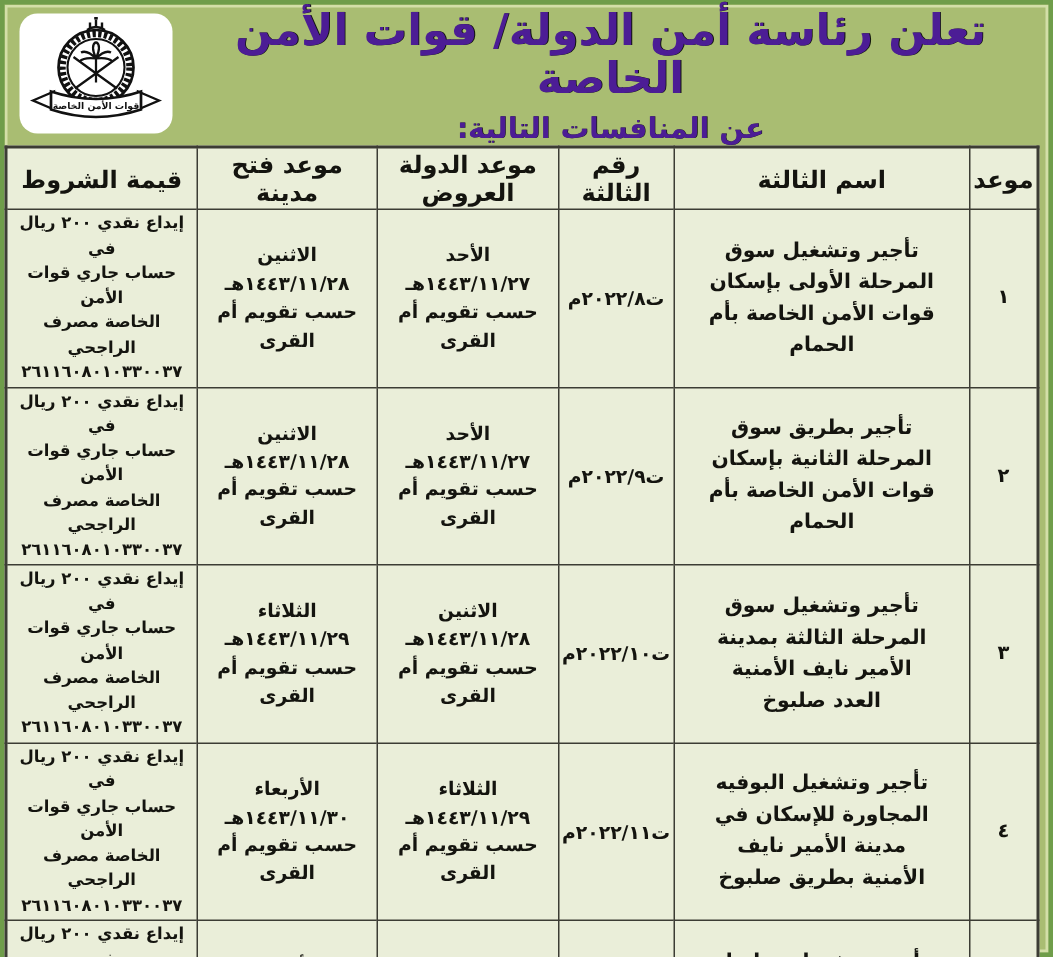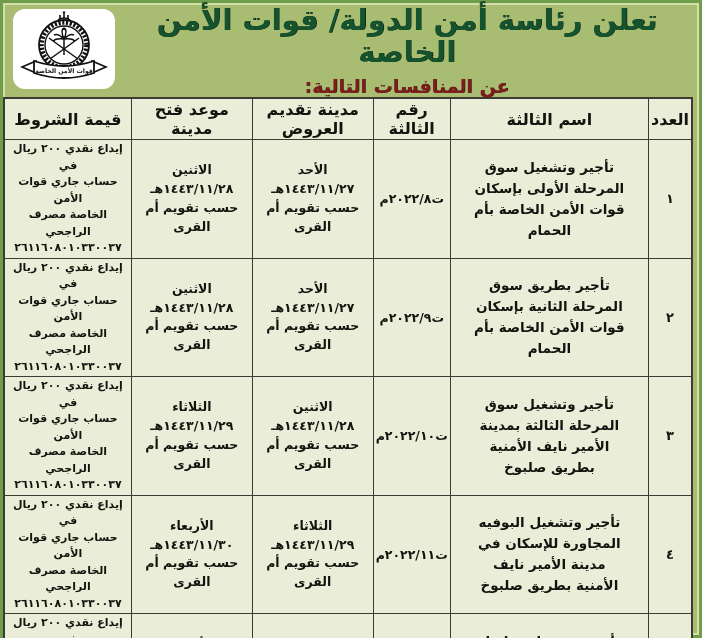--- a/index.html
+++ b/index.html
@@ -30,24 +30,24 @@
     position:absolute;top:2px;right:auto;left:4px;
     width:102px;height:80px;background:#fff;border-radius:12px;
     display:flex;align-items:center;justify-content:center;
   }
   .titles{
     position:absolute;top:0;left:112px;right:0;height:88px;
     display:flex;flex-direction:column;align-items:center;justify-content:center;gap:6px;
   }
   .main-title{
     font-size:29px;font-weight:bold;line-height:1.1;text-align:center;
-    color:#14532d;text-shadow:0.6px 0 #10150a;
+    color:#4c1d95;text-shadow:0.6px 0 #10150a;
   }
   .sub-title{
-    font-size:19px;font-weight:bold;text-align:center;color:#7f1d1d;
+    font-size:19px;font-weight:bold;text-align:center;color:#4c1d95;
     text-shadow:0.4px 0 #181d10;
   }
   
   table{
     width:690px;margin:2px auto 0 auto;
     border-collapse:collapse;direction:rtl;
     background:var(--cell-bg);
     border:2px solid var(--line);
   }
   th,td{
@@ -110,24 +110,24 @@
     <colgroup>
       <col style="width:24px">
         <col style="width:216px">
         <col style="width:66px">
       <col style="width:127px">
         <col style="width:127px">
         <col style="width:130px">
     </colgroup>
     <thead>
       <tr id="table-header-row">
-          <th>العدد</th>
+          <th>موعد</th>
           <th>اسم الثالثة</th>
           <th>رقم الثالثة</th>
-          <th>مدينة تقديم العروض</th>
+          <th>موعد الدولة العروض</th>
           <th>موعد فتح مدينة</th>
           <th>قيمة الشروط</th>
         </tr>
     </thead>
     <tbody id="table-body">
         <tr class="data-row">
     <td class="c-num">١</td>
     <td class="c-name">تأجير وتشغيل سوق المرحلة الأولى بإسكان قوات الأمن الخاصة بأم الحمام</td>
     <td class="c-ref">ت٢٠٢٢/٨م</td>
     <td class="c-date">الأحد
@@ -151,21 +151,21 @@
     <td class="c-date">الاثنين
 ١٤٤٣/١١/٢٨هـ
 حسب تقويم أم القرى</td>
     <td class="c-terms">إيداع نقدي ٢٠٠ ريال في
 حساب جاري قوات الأمن
 الخاصة مصرف الراجحي
 ٢٦١١٦٠٨٠١٠٣٣٠٠٣٧</td>
   </tr>
         <tr class="data-row">
     <td class="c-num">٣</td>
-    <td class="c-name">تأجير وتشغيل سوق المرحلة الثالثة بمدينة الأمير نايف الأمنية بطريق صلبوخ</td>
+    <td class="c-name">تأجير وتشغيل سوق المرحلة الثالثة بمدينة الأمير نايف الأمنية العدد صلبوخ</td>
     <td class="c-ref">ت٢٠٢٢/١٠م</td>
     <td class="c-date">الاثنين
 ١٤٤٣/١١/٢٨هـ
 حسب تقويم أم القرى</td>
     <td class="c-date">الثلاثاء
 ١٤٤٣/١١/٢٩هـ
 حسب تقويم أم القرى</td>
     <td class="c-terms">إيداع نقدي ٢٠٠ ريال في
 حساب جاري قوات الأمن
 الخاصة مصرف الراجحي

